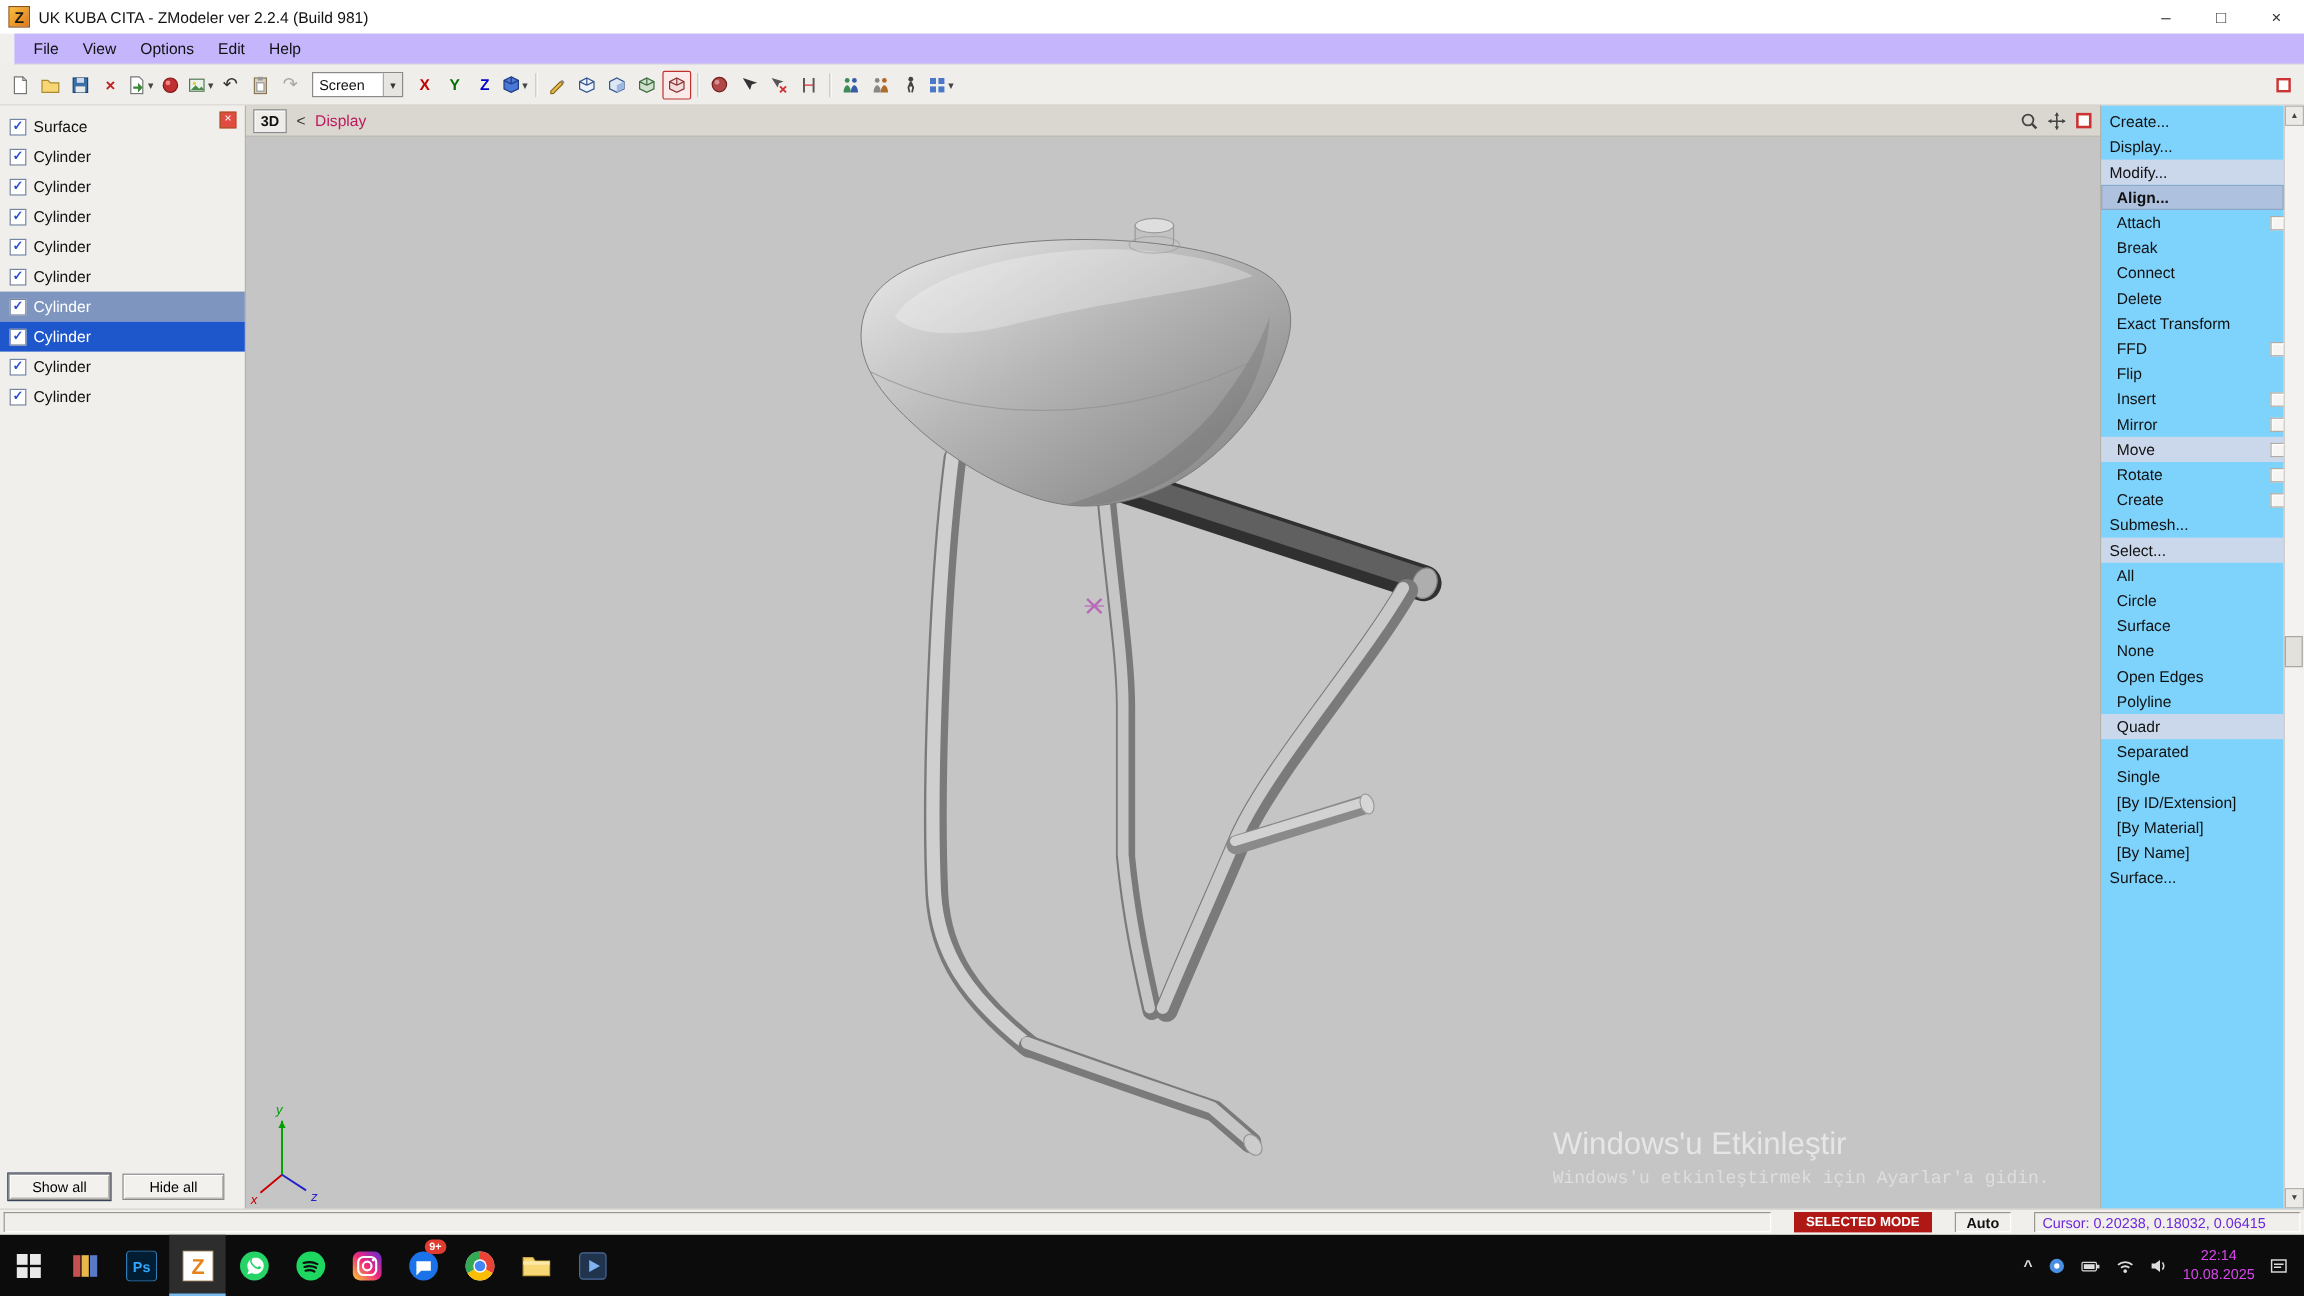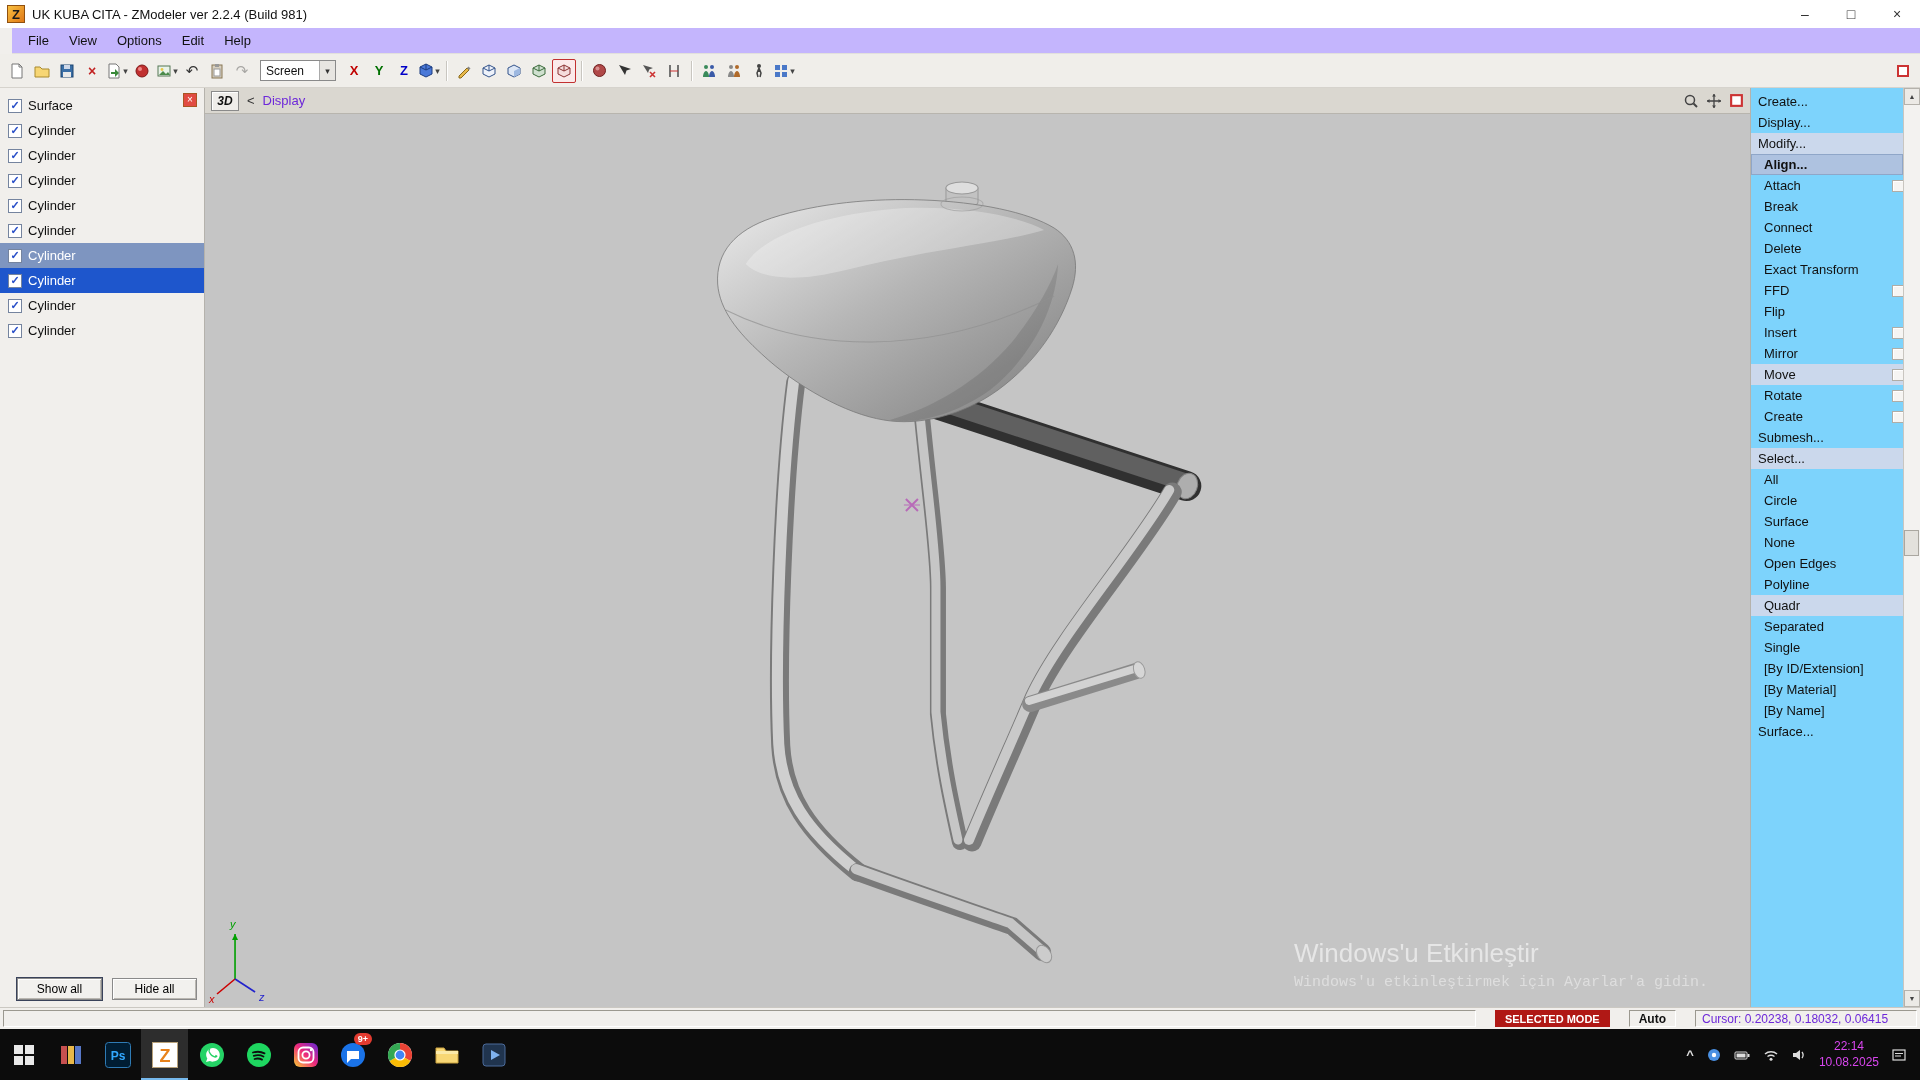--- a/index.html
+++ b/index.html
@@ -41,32 +41,32 @@
 
   
   .scene-panel{width:205px;background:#f1efec;border-right:1px solid #b5b2ac;position:relative;flex:none;}
   .scene-list{padding-top:5px;}
   .scene-row{height:25px;display:flex;align-items:center;gap:6px;padding-left:8px;font-size:13px;}
   .scene-row.sel-inactive{background:#7e95c0;color:#fff;}
   .scene-row.sel-active{background:#1e56cc;color:#fff;}
   .cb{width:14px;height:14px;background:#fff;border:1px solid #75849f;display:flex;align-items:center;justify-content:center;flex:none;}
   .cb span{font-size:11px;font-weight:bold;color:#2b50c8;line-height:1;}
   .panel-close{position:absolute;top:5px;right:7px;width:14px;height:14px;background:#e14b42;border:1px solid #a52; color:#fff;font-size:10px;line-height:11px;text-align:center;}
-  .panel-buttons{position:absolute;bottom:7px;left:7px;display:flex;gap:10px;margin-left:10px;}
+  .panel-buttons{position:absolute;bottom:7px;left:7px;display:flex;gap:10px;}
   .pbtn{width:85px;height:22px;background:#f2f1ee;border:1px solid #8a8a8a;
         box-shadow:inset 1px 1px 0 #fff, inset -1px -1px 0 #bab7b1;font-size:12px;font-family:inherit;}
   .pbtn.default{outline:1px solid #39425a;}
 
   
   .viewport{flex:1;display:flex;flex-direction:column;min-width:0;background:#c5c5c5;}
   .vp-header{height:26px;background:#dad7d0;border-bottom:1px solid #b8b5ae;display:flex;align-items:center;padding:0 6px;gap:8px;flex:none;}
   .vp-3d{width:28px;height:20px;background:#efedea;border:1px solid #8a8a8a;box-shadow:inset 1px 1px 0 #fff;
-         font-weight:bold;font-style:italic;font-size:12px;display:flex;align-items:center;justify-content:center;}
+         font-weight:bold;font-size:12px;display:flex;align-items:center;justify-content:center;}
   .vp-back{font-size:13px;color:#333;}
-  .vp-crumb{font-size:13px;color:#6d28d9;}
+  .vp-crumb{font-size:13px;color:#be185d;}
   .vp-tools{margin-left:auto;display:flex;gap:7px;align-items:center;}
   .vp-canvas{flex:1;position:relative;overflow:hidden;}
   .scene3d{position:absolute;inset:0;width:100%;height:100%;}
   .watermark{position:absolute;right:42px;bottom:16px;pointer-events:none;}
   .wm-title{font-size:26px;color:rgba(250,250,250,0.62);}
   .wm-sub{font-size:15px;color:rgba(248,248,248,0.5);margin-top:5px;font-family:Liberation Mono, monospace;}
 
   
   .cmd-panel{width:170px;background:#7dd3fc;border-left:1px solid #b5b2ac;display:flex;flex:none;}
   .cmd-list{flex:1;padding-top:3px;}

